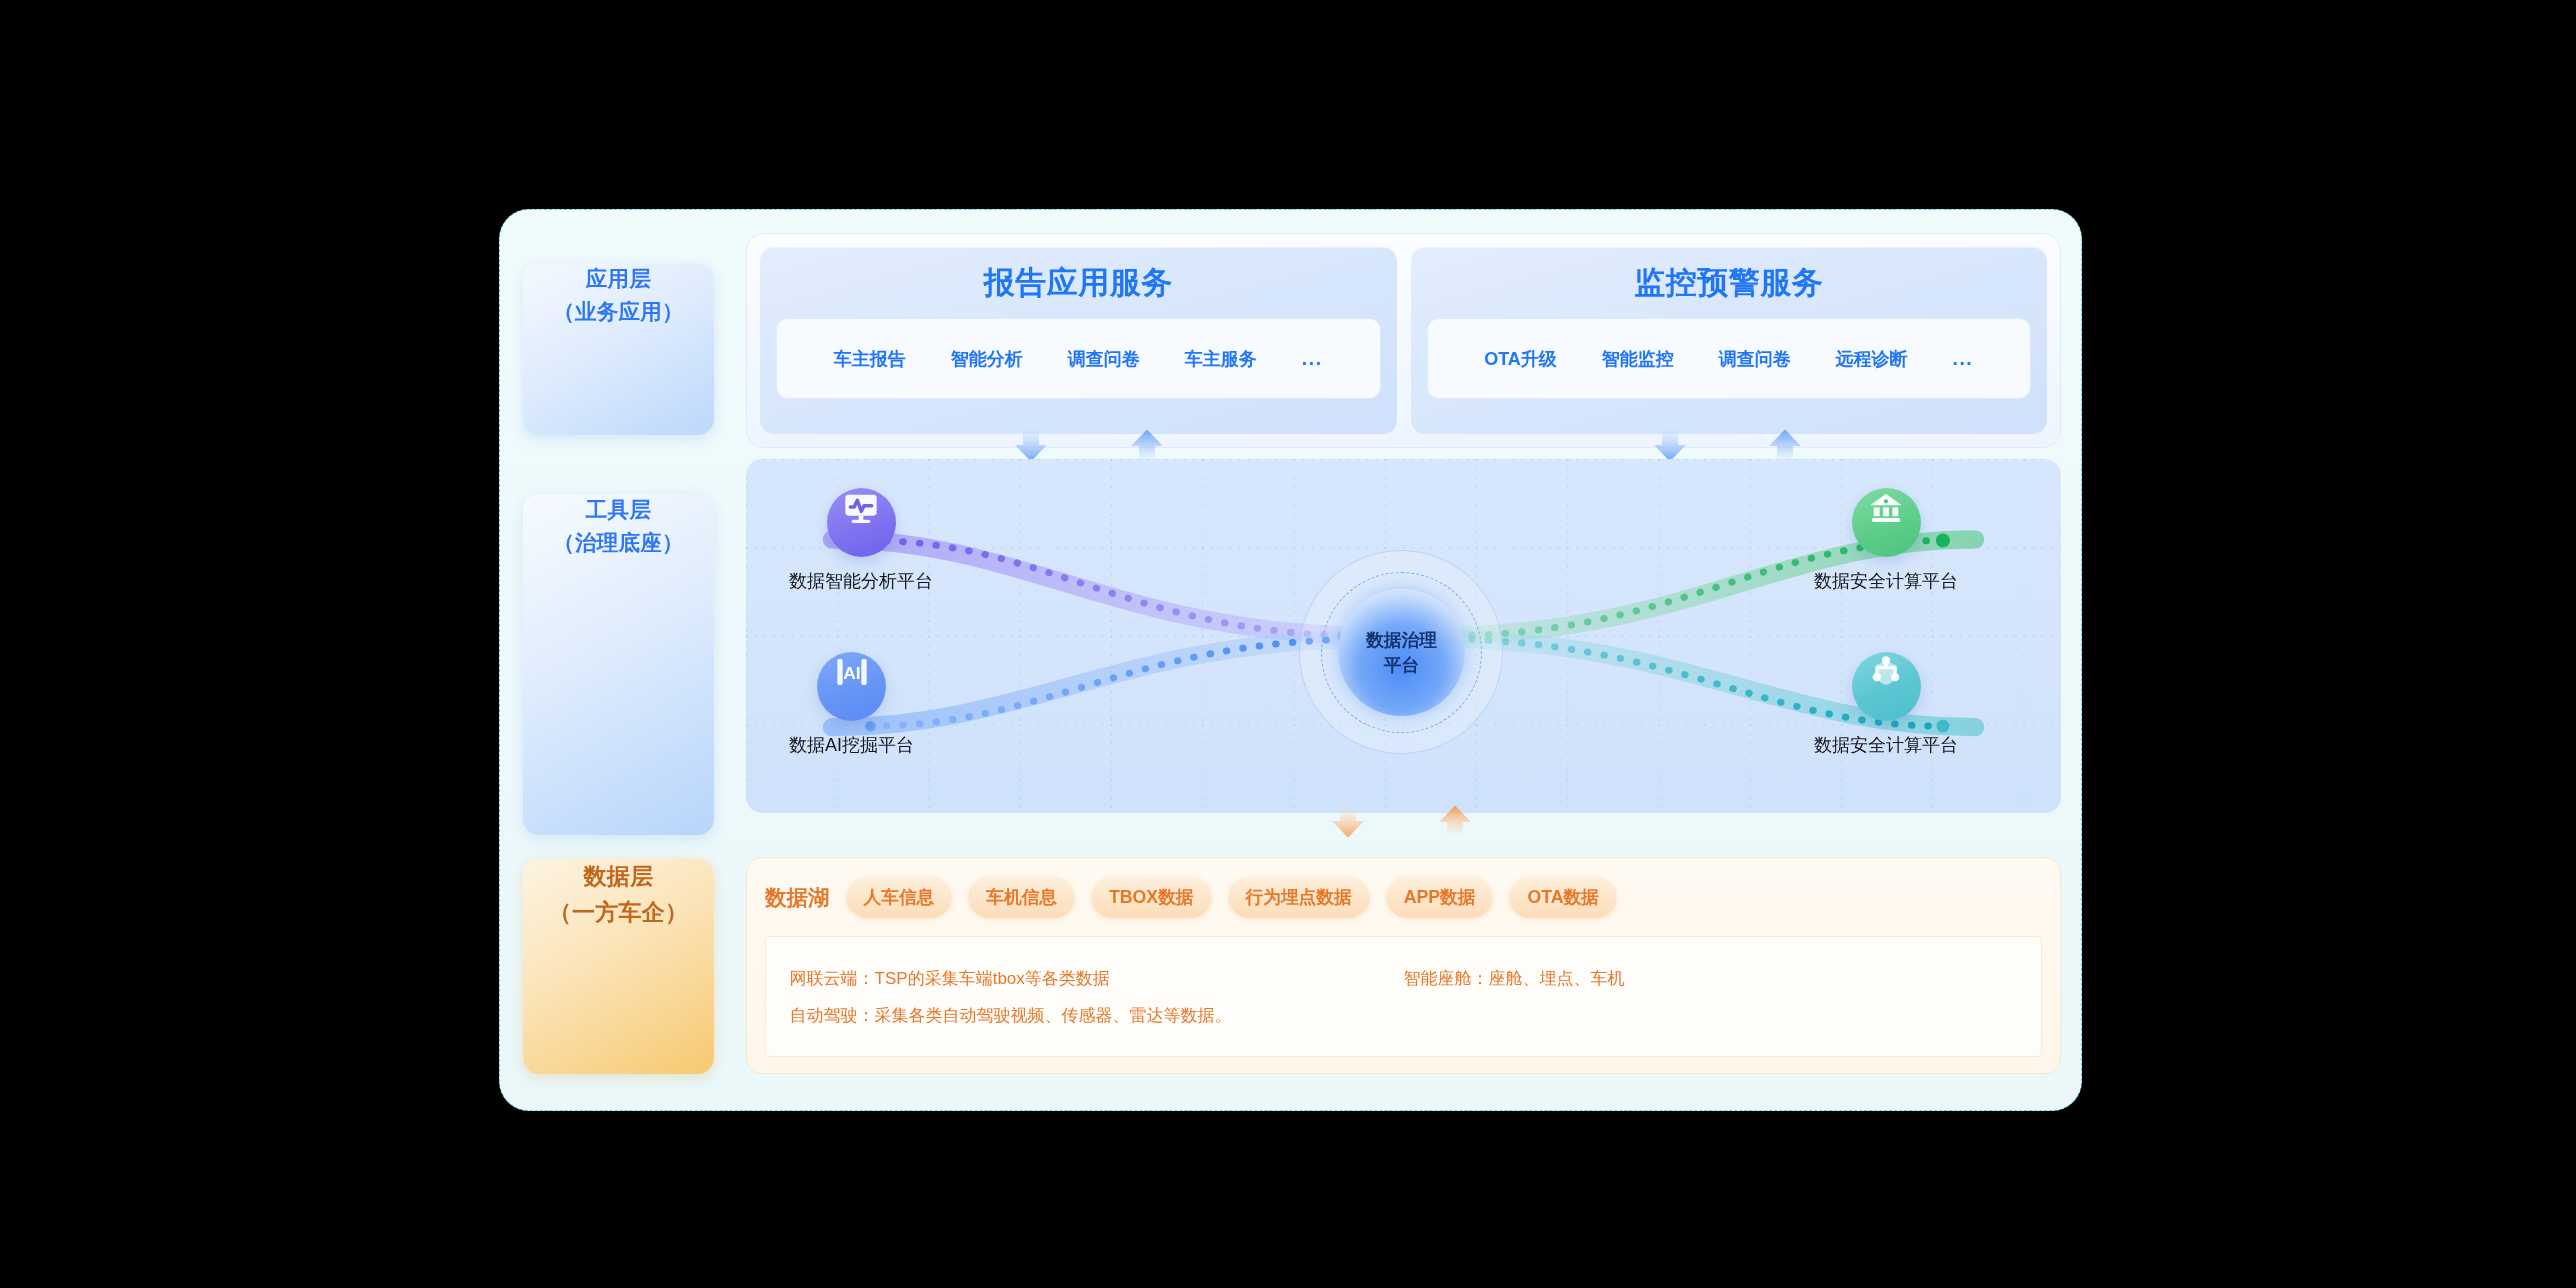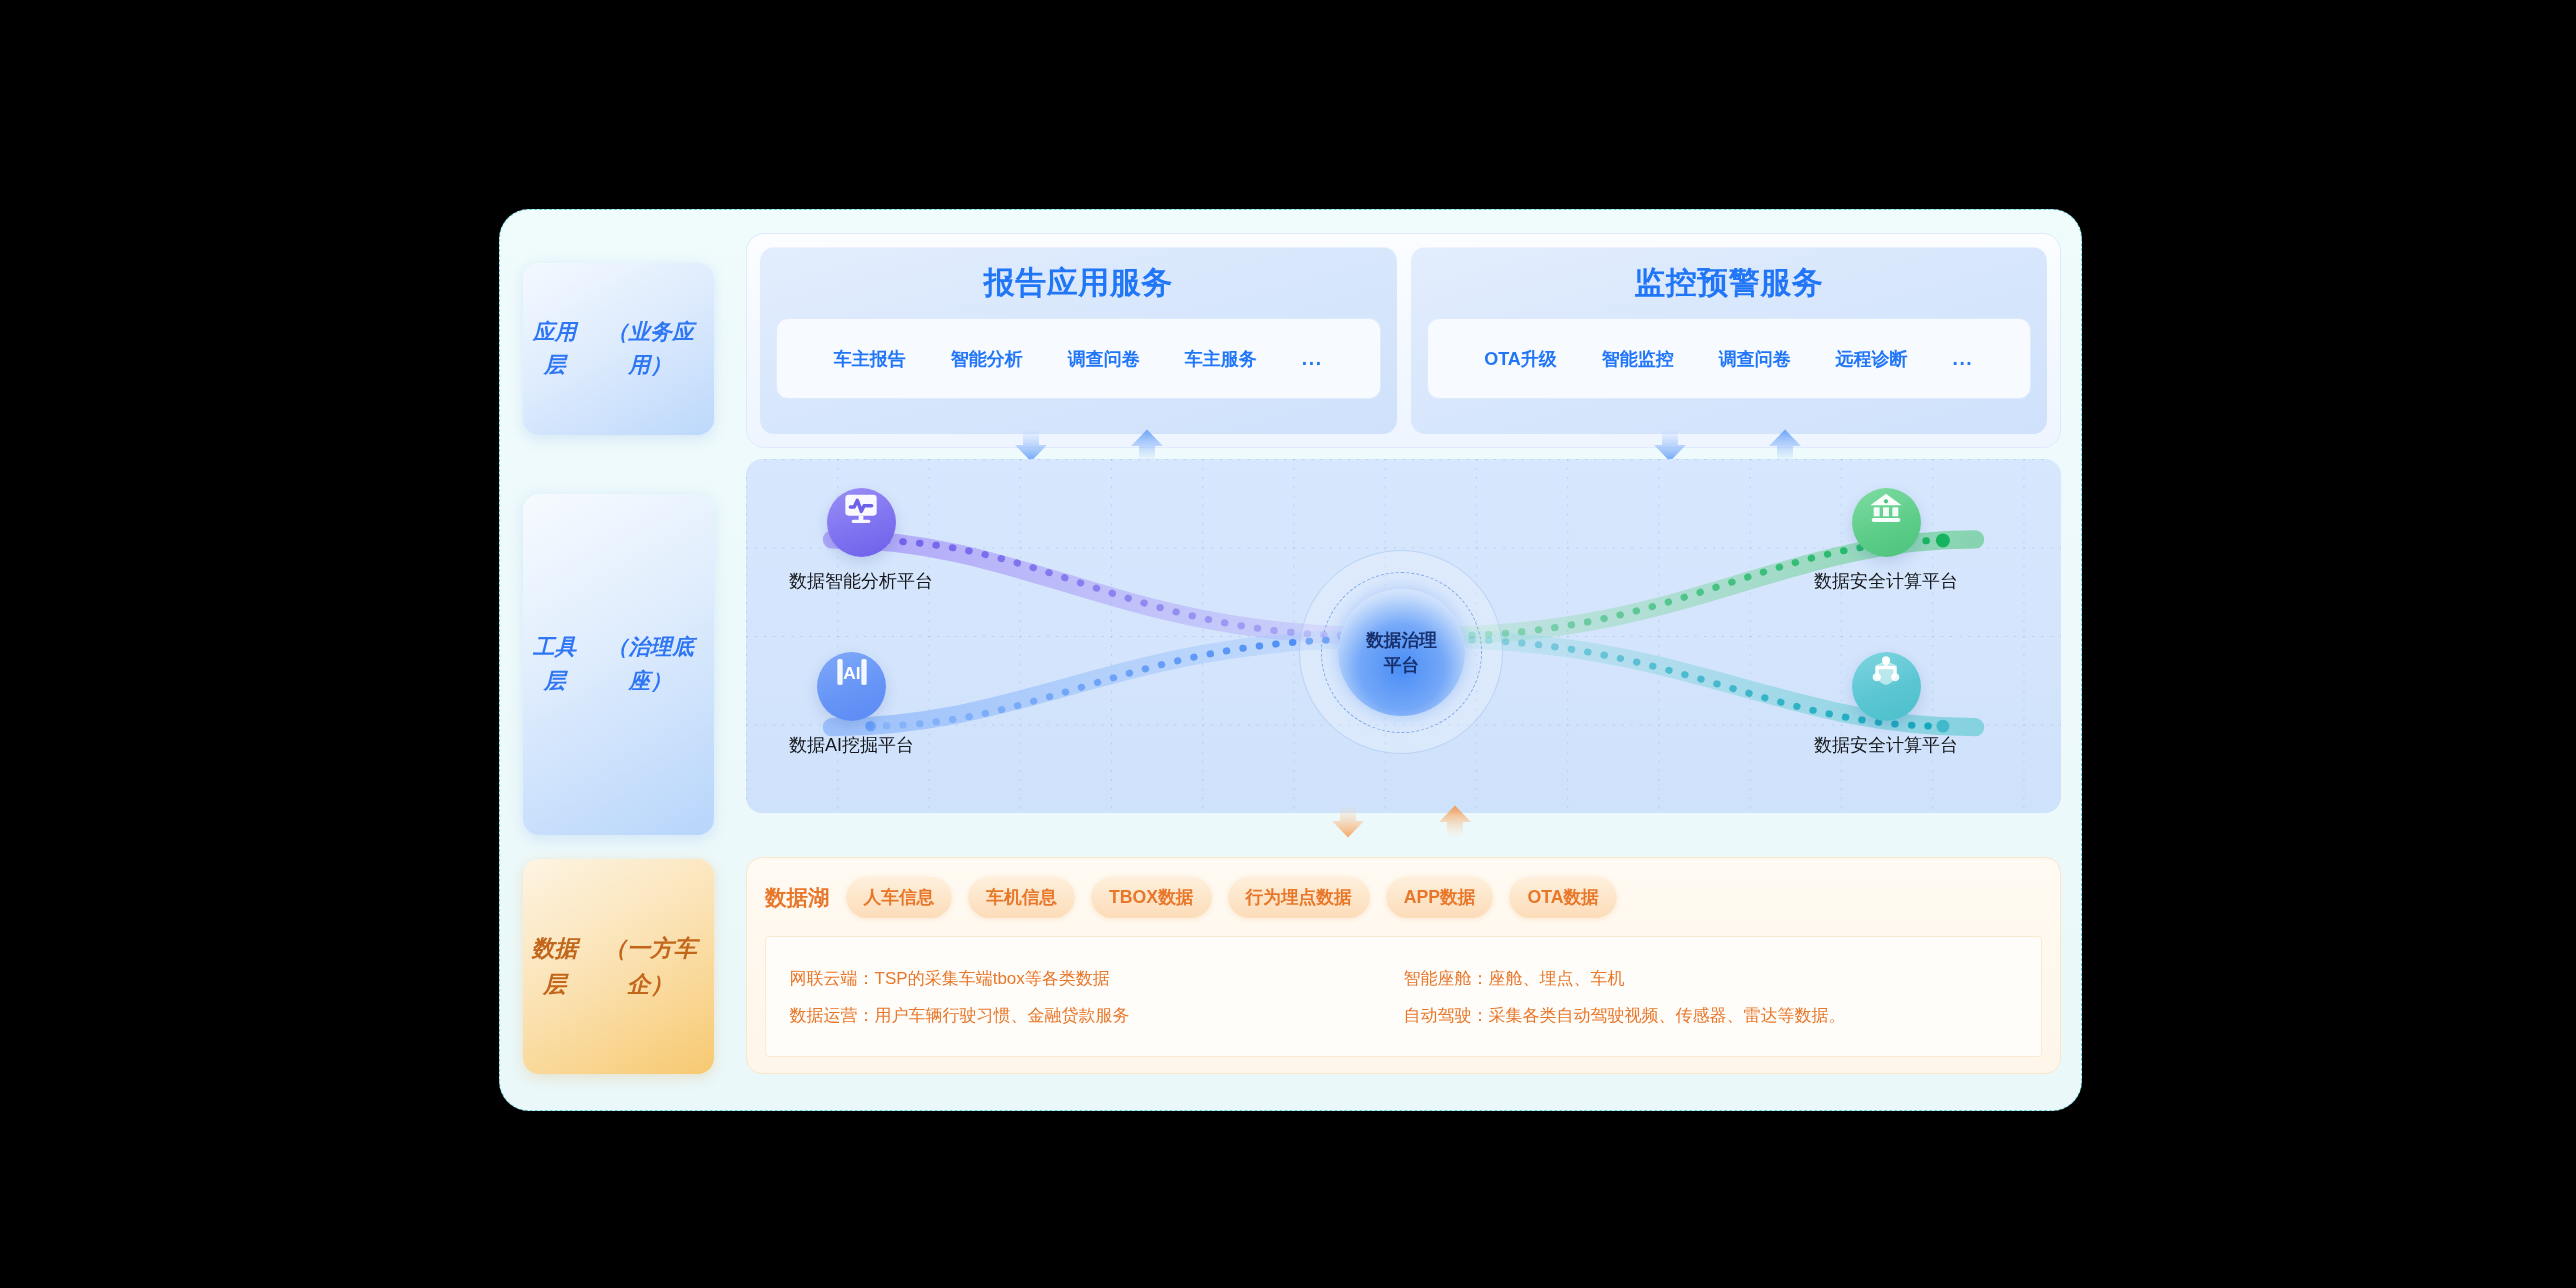--- a/index.html
+++ b/index.html
@@ -9,23 +9,23 @@
 
   
   #shell {
     position:absolute; left:499px; top:209px; width:1583px; height:902px;
     background:linear-gradient(180deg,#f0fbfc 0%, #edf9fb 55%, #eaf8fa 100%);
     border:1.6px dashed #63cfdc; border-radius:30px;
   }
 
   
   .layer-chip {
-    position:absolute; border-radius:16px; display:flex; flex-direction:row;
-    align-items:center; justify-content:space-between; text-align:center;
-    font-weight:700; line-height:1.55; letter-spacing:0.3px;font-style:italic;
+    position:absolute; border-radius:16px; display:flex; flex-direction:column;
+    align-items:center; justify-content:flex-start; text-align:center;
+    font-weight:700; line-height:1.55; letter-spacing:0.3px;
   }
   .layer-chip span { display:block; }
   #chip-app {
     left:523px; top:263px; width:191px; height:172px;
     background:linear-gradient(150deg,#f4f9ff 0%, #dfecfd 45%, #bcd8fb 100%);
     color:#2f76f5; font-size:21.5px;
     box-shadow:0 3.2px 14px rgba(120,165,230,.22);
   }
   #chip-tool {
     left:523px; top:494px; width:191px; height:341px;
@@ -368,19 +368,18 @@
       <div class="lake-pill">人车信息</div>
       <div class="lake-pill">车机信息</div>
       <div class="lake-pill">TBOX数据</div>
       <div class="lake-pill">行为埋点数据</div>
       <div class="lake-pill">APP数据</div>
       <div class="lake-pill">OTA数据</div>
     </div>
     <div id="desc-box">
       <div class="desc-line">网联云端：TSP的采集车端tbox等各类数据</div>
       <div class="desc-line">智能座舱：座舱、埋点、车机</div>
-      <div class="desc-line">数据运营：用户车辆行驶习惯、金融贷款服务</div>
       <div class="desc-line">自动驾驶：采集各类自动驾驶视频、传感器、雷达等数据。</div>
     </div>
   </div>
 
 </div>
 
 
 </body></html>

